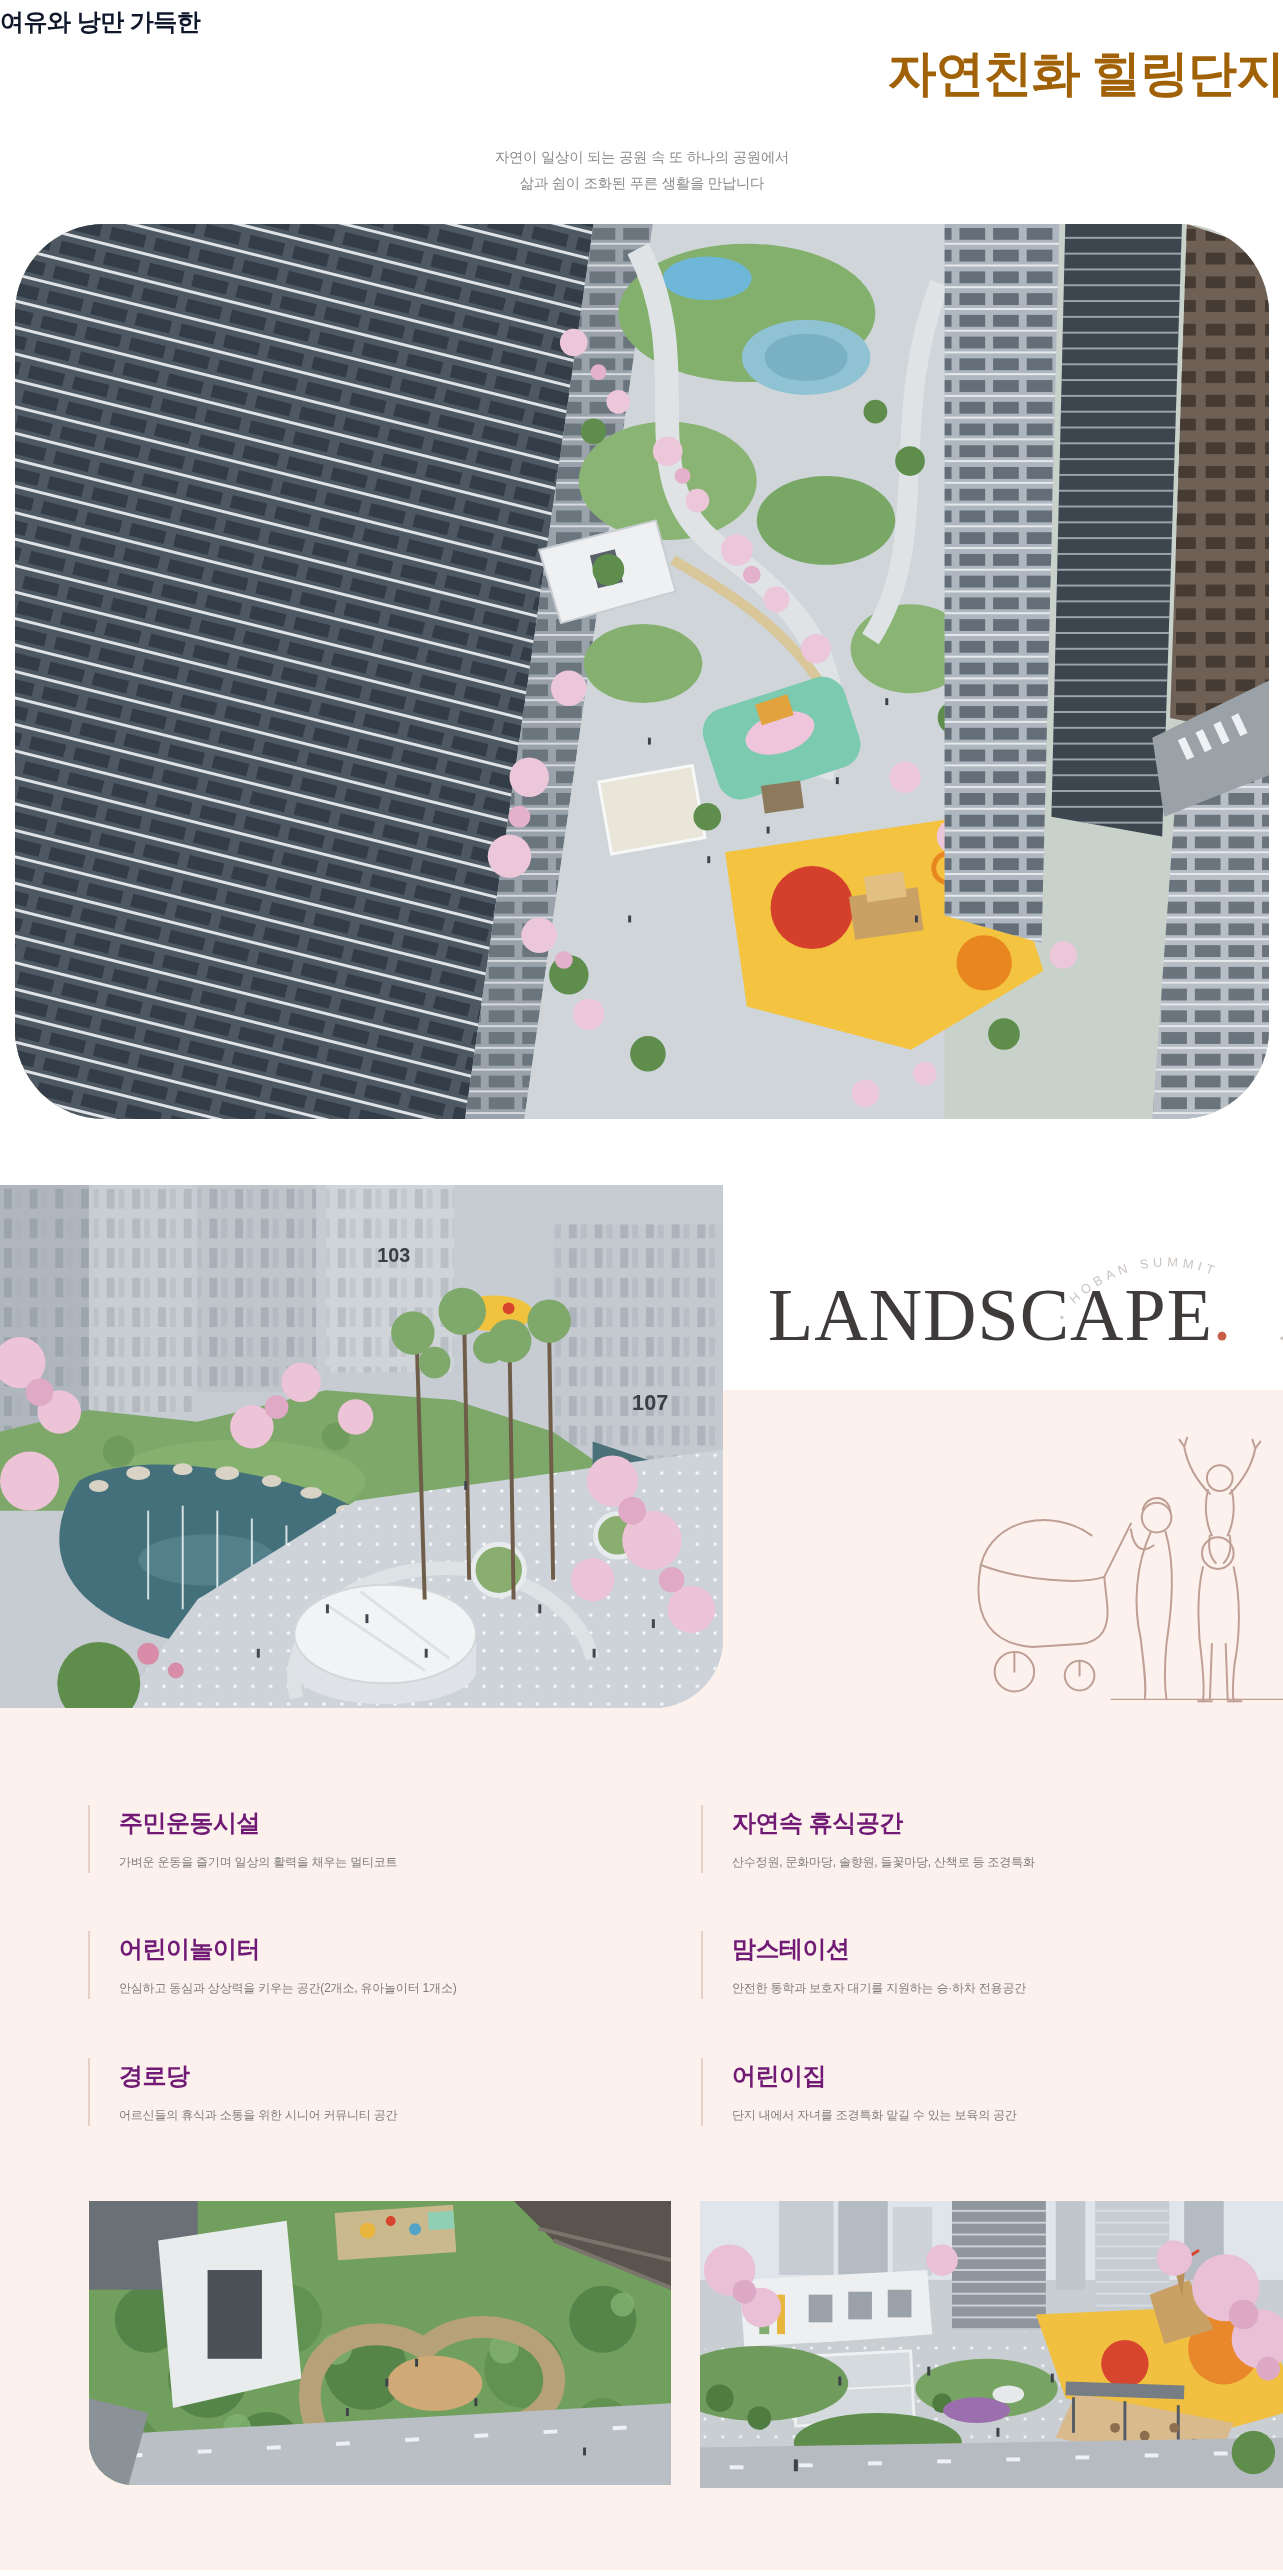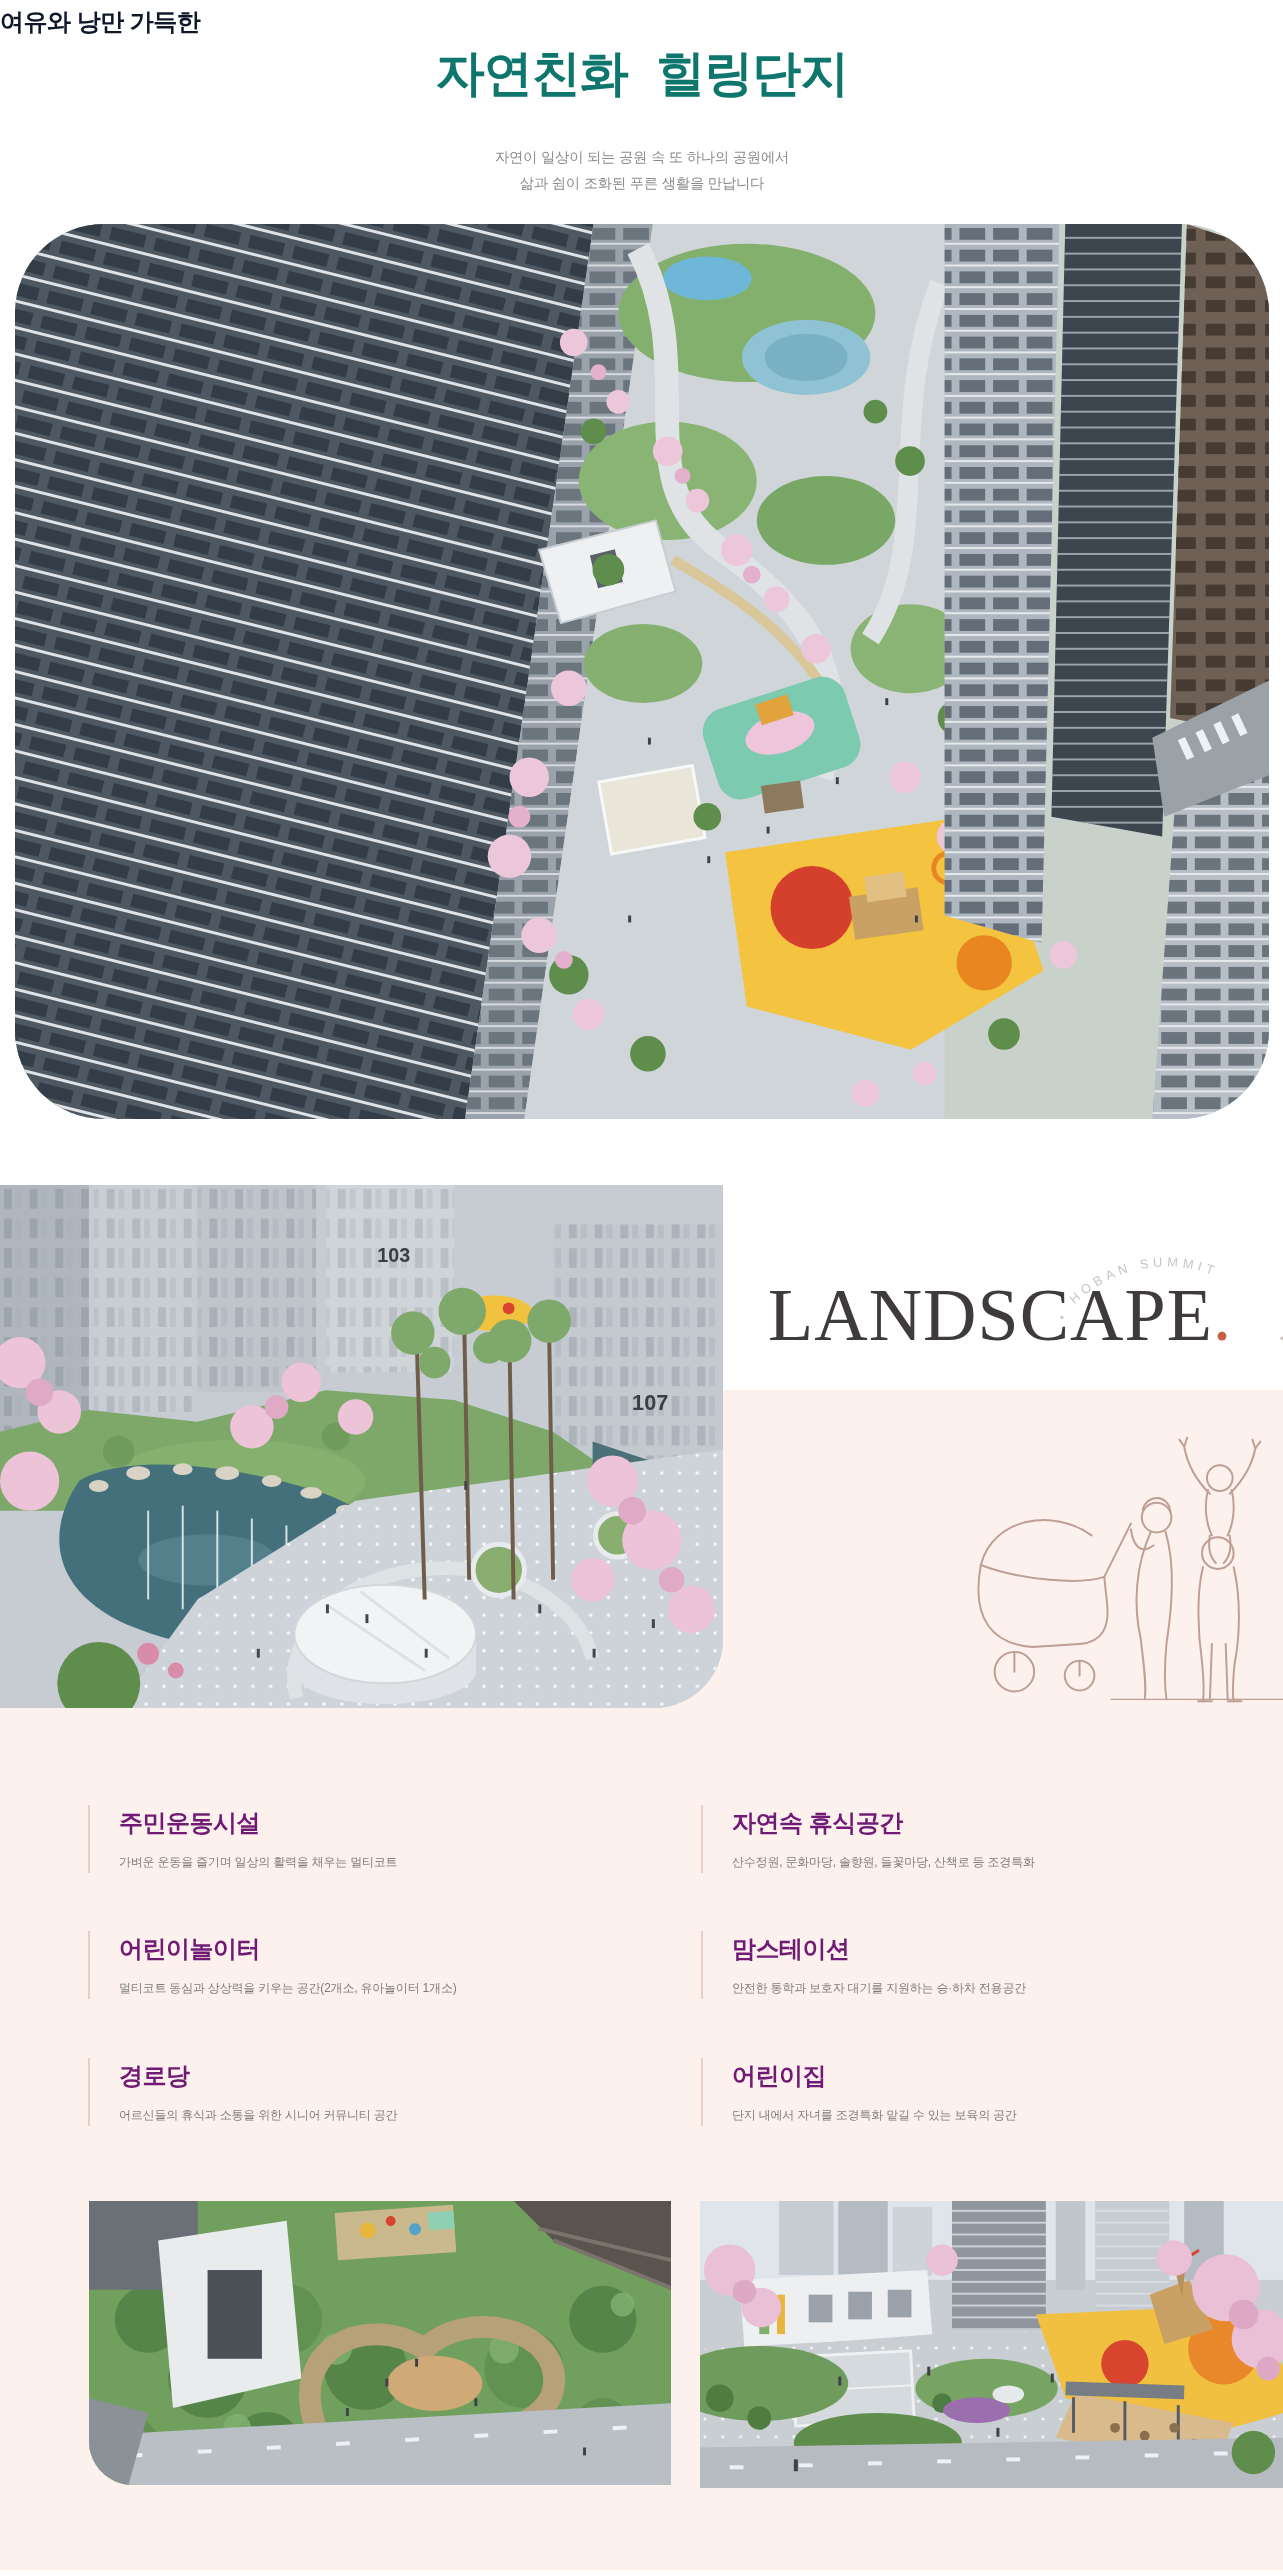--- a/index.html
+++ b/index.html
@@ -1,21 +1,21 @@
 <!DOCTYPE html>
 <html><head>
 <meta charset="utf-8">
 <style>
   html,body{margin:0;padding:0;background:#ffffff;}
   .page{position:relative;width:1284px;height:2576px;background:#ffffff;overflow:hidden;
         font-family:"Liberation Sans","DejaVu Sans",sans-serif;}
   .abs{position:absolute;}
   
   .eyebrow{left:0;right:0;top:6px;font-size:24px;font-weight:700;color:#0f172a;letter-spacing:-0.5px;}
-  .main-title{left:0;right:0;top:41px;text-align:center;font-size:49px;font-weight:800;color:#0f766e;letter-spacing:-1px;font-family:Liberation Mono, monospace;}
+  .main-title{left:0;right:0;top:41px;text-align:right;font-size:49px;font-weight:800;color:#a16207;letter-spacing:-1px;}
   .sub{left:0;right:0;text-align:center;font-size:14.3px;color:#8b8b8b;letter-spacing:-0.2px;}
   .sub1{top:148px;} .sub2{top:174px;}
   
   .hero{left:15px;top:224px;width:1254px;height:895px;border-radius:89px;overflow:hidden;background:#c9d1cb;}
   .hero svg,.photo svg{display:block;width:100%;height:100%;}
   
   .pinkbg{left:0;top:1390px;width:1284px;height:1180px;background:#fcf1ed;}
   .pond{left:0;top:1185px;width:723px;height:523px;border-radius:0 0 69px 0;overflow:hidden;background:#c6ccd2;text-align:right;}
   .ls-title{left:768px;top:1278px;width:515px;white-space:nowrap;
             font-family:"Liberation Serif","DejaVu Serif",serif;color:#3f3b3a;
@@ -339,21 +339,21 @@
       <path d="M 250 130 C 248 142 250 152 256 158 M 270 130 C 272 142 270 152 264 158"></path>
     </g>
   </svg>
 
   <div class="abs feat fl r1">
     <h3>주민운동시설</h3>
     <p>가벼운 운동을 즐기며 일상의 활력을 채우는 멀티코트</p>
   </div>
   <div class="abs feat fl r2">
     <h3>어린이놀이터</h3>
-    <p>멀티코트 동심과 상상력을 키우는 공간(2개소, 유아놀이터 1개소)</p>
+    <p>안심하고 동심과 상상력을 키우는 공간(2개소, 유아놀이터 1개소)</p>
   </div>
   <div class="abs feat fr r1">
     <h3>자연속 휴식공간</h3>
     <p>산수정원, 문화마당, 솔향원, 들꽃마당, 산책로 등 조경특화</p>
   </div>
 
   <div class="abs feat fl r3">
     <h3>경로당</h3>
     <p>어르신들의 휴식과 소통을 위한 시니어 커뮤니티 공간</p>
   </div>

